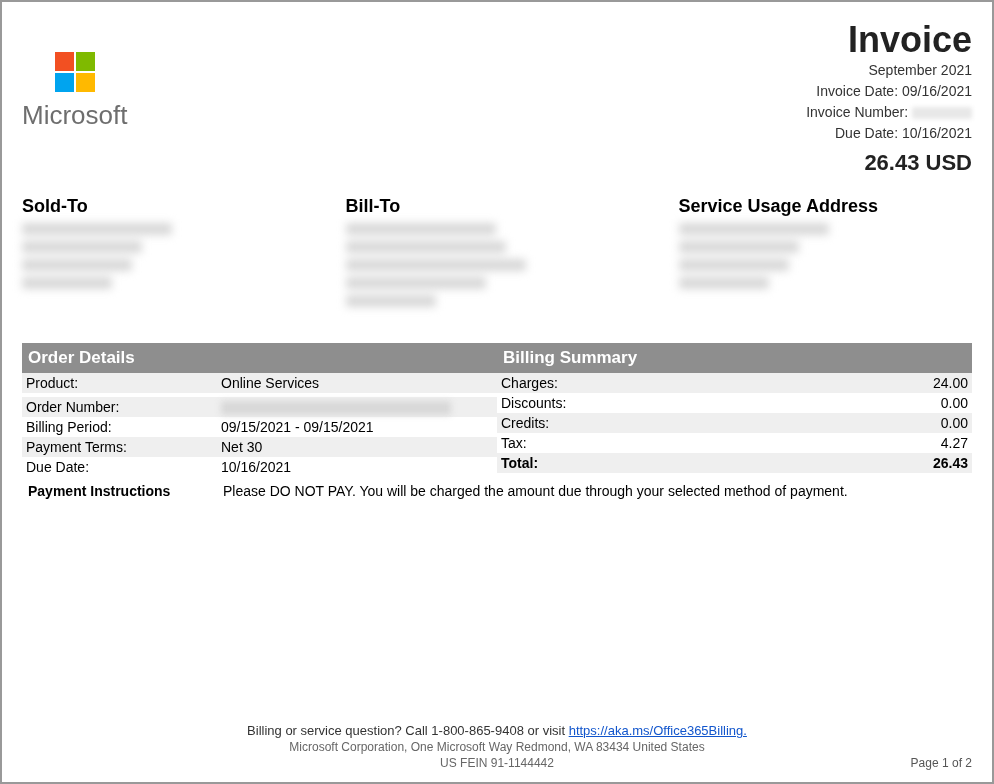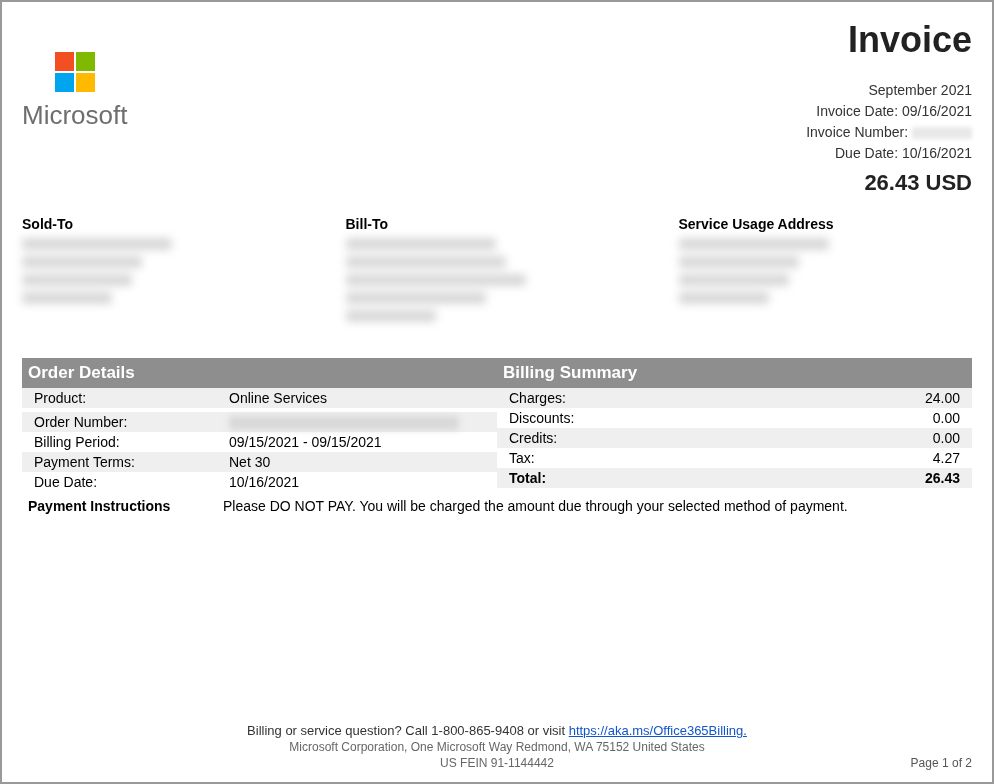--- a/index.html
+++ b/index.html
@@ -47,21 +47,21 @@
       font-weight: 500;
     }
     .invoice-head {
       text-align: right;
     }
     .invoice-title {
       font-size: 36px;
       font-weight: 700;
       color: #222;
       line-height: 1;
-      margin-bottom: 22px;
+      margin-bottom: 2px;
     }
     .meta-line {
       font-size: 14px;
       color: #333;
       line-height: 1.5;
     }
     .meta-line .redacted-inline {
       display: inline-block;
       width: 60px;
       height: 12px;
@@ -83,21 +83,21 @@
       margin-bottom: 30px;
     }
     .addr-col {
       flex: 1;
     }
     .addr-col.col1 { flex: 0 0 33%; }
     .addr-col.col2 { flex: 0 0 34%; }
     .addr-col.col3 { flex: 0 0 33%; }
     .addr-title {
       font-weight: 700;
-      font-size: 14px;
+      font-size: 18px;
       margin-bottom: 6px;
     }
     .redacted-block {
       filter: blur(4px);
     }
     .redacted-line {
       height: 12px;
       background: #d8d8d8;
       margin-bottom: 6px;
       border-radius: 2px;
@@ -111,21 +111,21 @@
     .section-header {
       background: #8e8e8e;
       color: #fff;
       font-weight: 700;
       font-size: 17px;
       padding: 5px 6px;
     }
     .kv-row {
       display: flex;
       font-size: 14px;
-      padding: 2px 12px;
+      padding: 2px 4px;
     }
     .kv-row.alt {
       background: #efefef;
     }
     .order-key {
       width: 195px;
     }
     .order-val {
       flex: 1;
     }
@@ -297,16 +297,16 @@
 
 <div class="payment-row">
   <div class="payment-label">Payment Instructions</div>
   <div class="payment-text">Please DO NOT PAY.  You will be charged the amount due through your selected method of payment.</div>
 </div>
 
 <div class="footer">
   <div>
     <span>Billing or service question? Call 1-800-865-9408 or visit </span><a href="#">https://aka.ms/Office365Billing.</a>
   </div>
-  <div class="small">Microsoft Corporation, One Microsoft Way Redmond, WA 75152 United States</div>
+  <div class="small">Microsoft Corporation, One Microsoft Way Redmond, WA 83434 United States</div>
   <div class="small">US FEIN 91-1144442</div>
   <div class="page-num">Page 1 of 2</div>
 </div>
 
 </body></html>

